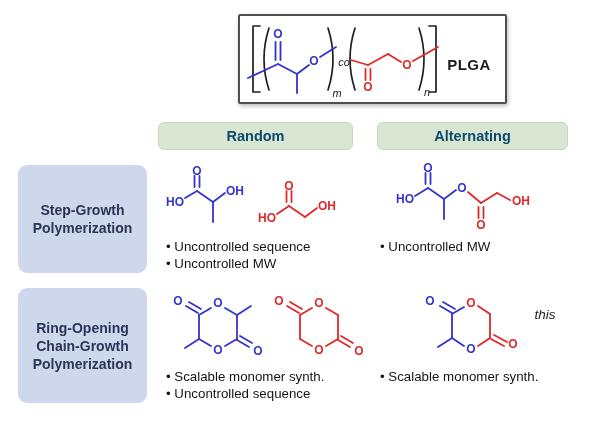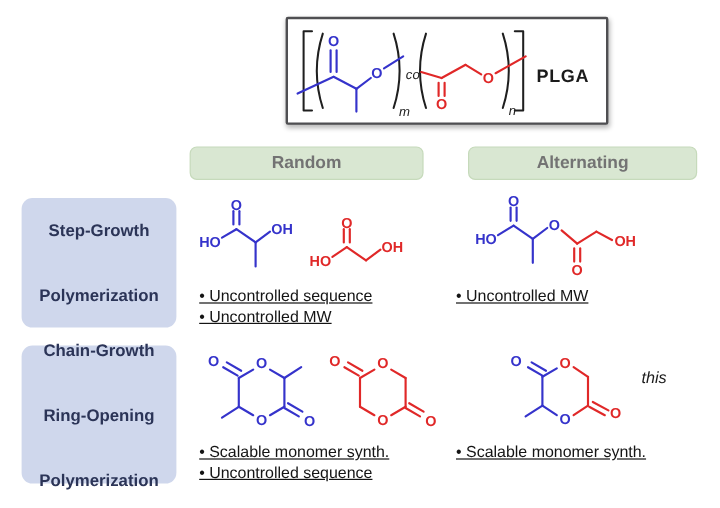--- a/index.html
+++ b/index.html
@@ -11,34 +11,34 @@
   
   .formula-box{
     left:238px;top:14px;width:265px;height:86px;
     border:2px solid #4f4f52;border-radius:2px;background:#fff;
     box-shadow:1px 2px 4px rgba(0,0,0,.28);
   }
   
   .col-header{
     height:28px;background:#d9e7d2;border:1px solid #c6dabb;border-radius:6px;
     display:flex;align-items:center;justify-content:center;
-    font-size:14.5px;font-weight:bold;color:#737373;box-sizing:border-box;
+    font-size:14.5px;font-weight:bold;color:#0c4a6e;box-sizing:border-box;
   }
   .hdr-random{left:158px;top:122px;width:195px;}
-  .hdr-alt{left:377px;top:122px;width:191px;margin-left:13px;}
+  .hdr-alt{left:377px;top:122px;width:191px;}
   
   .row-label{
     left:18px;width:129px;background:#cfd7ec;border-radius:9px;
     display:flex;flex-direction:column;align-items:center;justify-content:center;
-    font-size:14px;font-weight:bold;color:#2b3457;line-height:18px;text-align:center;gap:36px;
+    font-size:14px;font-weight:bold;color:#2b3457;line-height:18px;text-align:center;
   }
   .row-step{top:165px;height:108px;}
   .row-chain{top:288px;height:115px;}
   
-  .bullets{font-size:13.3px;line-height:16.5px;color:#141414;white-space:nowrap;text-decoration:underline;}
+  .bullets{font-size:13.3px;line-height:16.5px;color:#141414;white-space:nowrap;}
   .bullets-r2{line-height:17px;}
   
   .note{left:510px;top:307px;width:70px;text-align:center;font-style:italic;
         font-size:13.5px;line-height:15.5px;color:#1a1a1a;}
   
   svg{overflow:visible;}
   svg path{fill:none;stroke-linecap:round;stroke-linejoin:round;}
   .bk{stroke:#1f1f1f;stroke-width:1.7;}
   .b{stroke:#3533cb;stroke-width:1.8;}
   .r{stroke:#e02828;stroke-width:1.8;}
@@ -97,22 +97,22 @@
 </div>
 <div class="abs col-header hdr-alt">
   <span>Alternating</span>
 </div>
 
 <div class="abs row-label row-step">
   <span>Step-Growth</span>
   <span>Polymerization</span>
 </div>
 <div class="abs row-label row-chain">
+  <span>Ring-Opening</span>
   <span>Chain-Growth</span>
-  <span>Ring-Opening</span>
   <span>Polymerization</span>
 </div>
 
 <svg class="abs" style="left:162px;top:164px;" width="92" height="64" viewBox="0 0 92 64">
   <path class="b" d="M23 34 L35 27"></path>
   <path class="b" d="M32.5 23 V12"></path>
   <path class="b" d="M37.5 23 V12"></path>
   <path class="b" d="M35 27 L51 38"></path>
   <path class="b" d="M51 38 V58"></path>
   <path class="b" d="M51 38 L63 29"></path>

